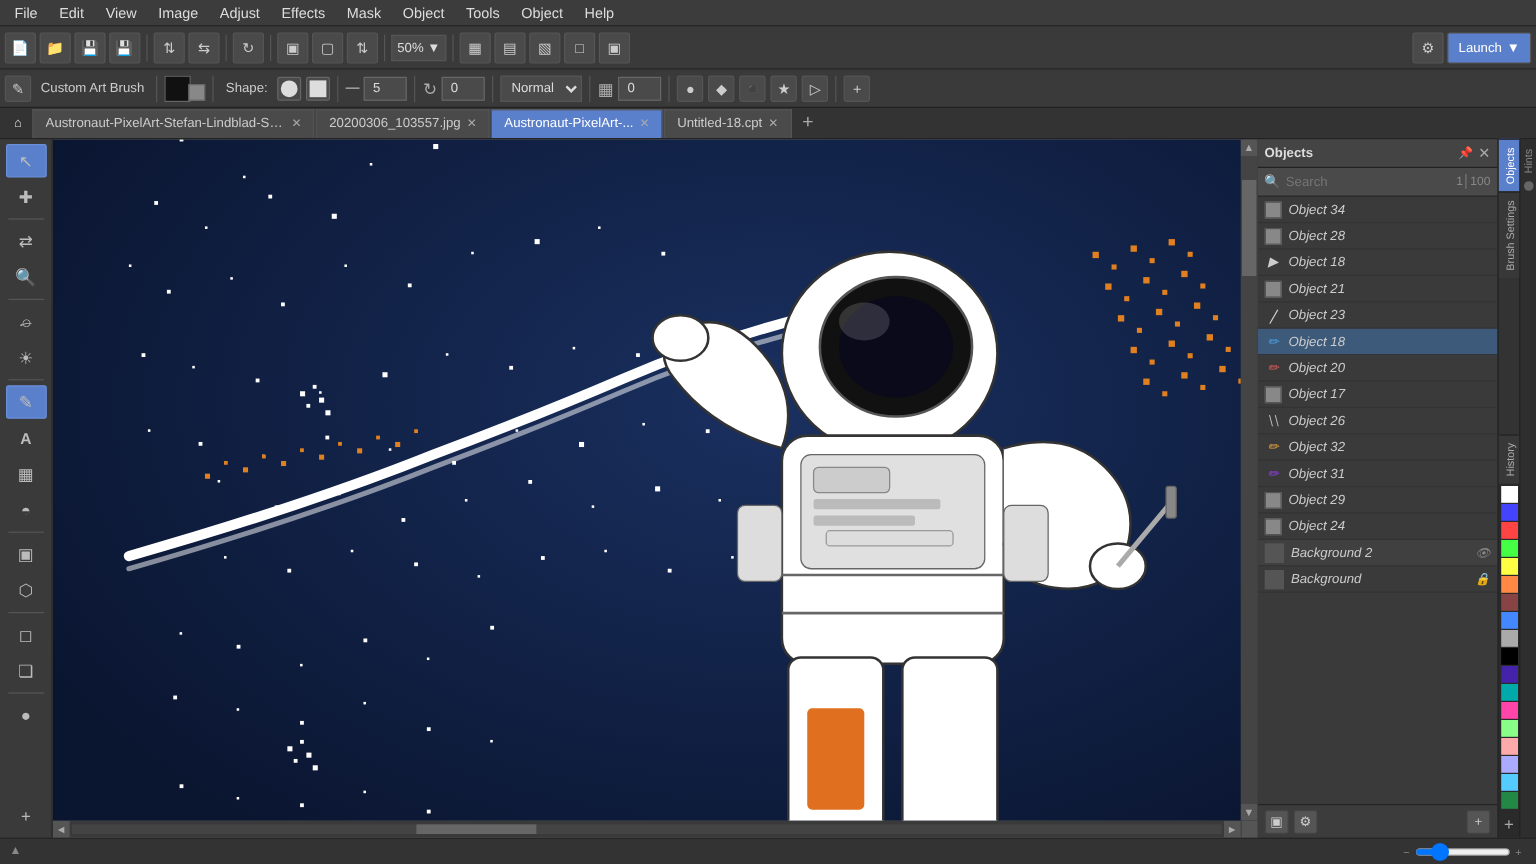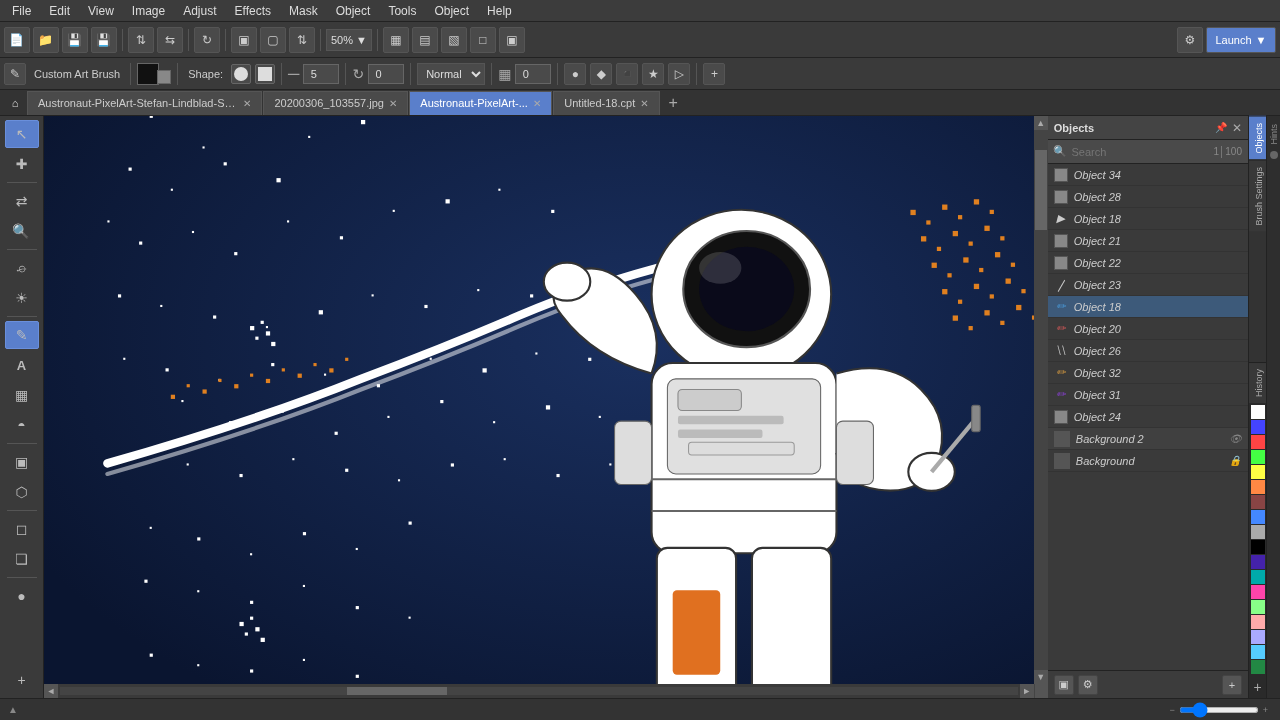--- a/index.html
+++ b/index.html
@@ -477,57 +477,61 @@
         <div class="obj-item">
           <div style="width:14px;height:14px;display:flex;align-items:center;justify-content:center;font-size:11px;color:#ccc;">▶</div>
           <span class="obj-name">Object 18</span>
         </div>
 
         <div class="obj-item">
           <div class="obj-icon" style="background:#888;"></div>
           <span class="obj-name">Object 21</span>
         </div>
 
-        <div class="obj-item">
-          <div class="obj-icon" style="background:#888;"></div>
-          <span class="obj-name">Object 22</span>
-        </div>
 
         <div class="obj-item">
           <div style="width:14px;height:14px;display:flex;align-items:center;justify-content:center;font-size:11px;color:#ccc;transform:rotate(45deg);">╲</div>
           <span class="obj-name">Object 23</span>
         </div>
 
         <div class="obj-item" style="background:#3d5a7a;">
           <div style="width:14px;height:14px;display:flex;align-items:center;justify-content:center;font-size:11px;color:#4a9fe0;">✏</div>
           <span class="obj-name">Object 18</span>
         </div>
 
         <div class="obj-item">
           <div style="width:14px;height:14px;display:flex;align-items:center;justify-content:center;font-size:11px;color:#e05a5a;">✏</div>
           <span class="obj-name">Object 20</span>
         </div>
 
+        <div class="obj-item">
+          <div class="obj-icon" style="background:#888;"></div>
+          <span class="obj-name">Object 17</span>
+        </div>
 
         <div class="obj-item">
           <div style="width:14px;height:14px;display:flex;align-items:center;justify-content:center;font-size:8px;color:#ccc;">╲╲</div>
           <span class="obj-name">Object 26</span>
         </div>
 
         <div class="obj-item">
           <div style="width:14px;height:14px;display:flex;align-items:center;justify-content:center;font-size:11px;color:#e0a040;">✏</div>
           <span class="obj-name">Object 32</span>
         </div>
 
         <div class="obj-item">
           <div style="width:14px;height:14px;display:flex;align-items:center;justify-content:center;font-size:11px;color:#9040e0;">✏</div>
           <span class="obj-name">Object 31</span>
         </div>
 
 
+        <div class="obj-item">
+          <div class="obj-icon" style="background:#888;"></div>
+          <span class="obj-name">Object 29</span>
+        </div>
 
         <div class="obj-item">
           <div class="obj-icon" style="background:#888;"></div>
           <span class="obj-name">Object 24</span>
         </div>
 
         <div class="obj-item" style="background:#404040;">
           <div class="obj-icon" style="background:#555;width:16px;height:16px;"></div>
           <span class="obj-name">Background 2</span>
           <span class="obj-eye">👁</span>

